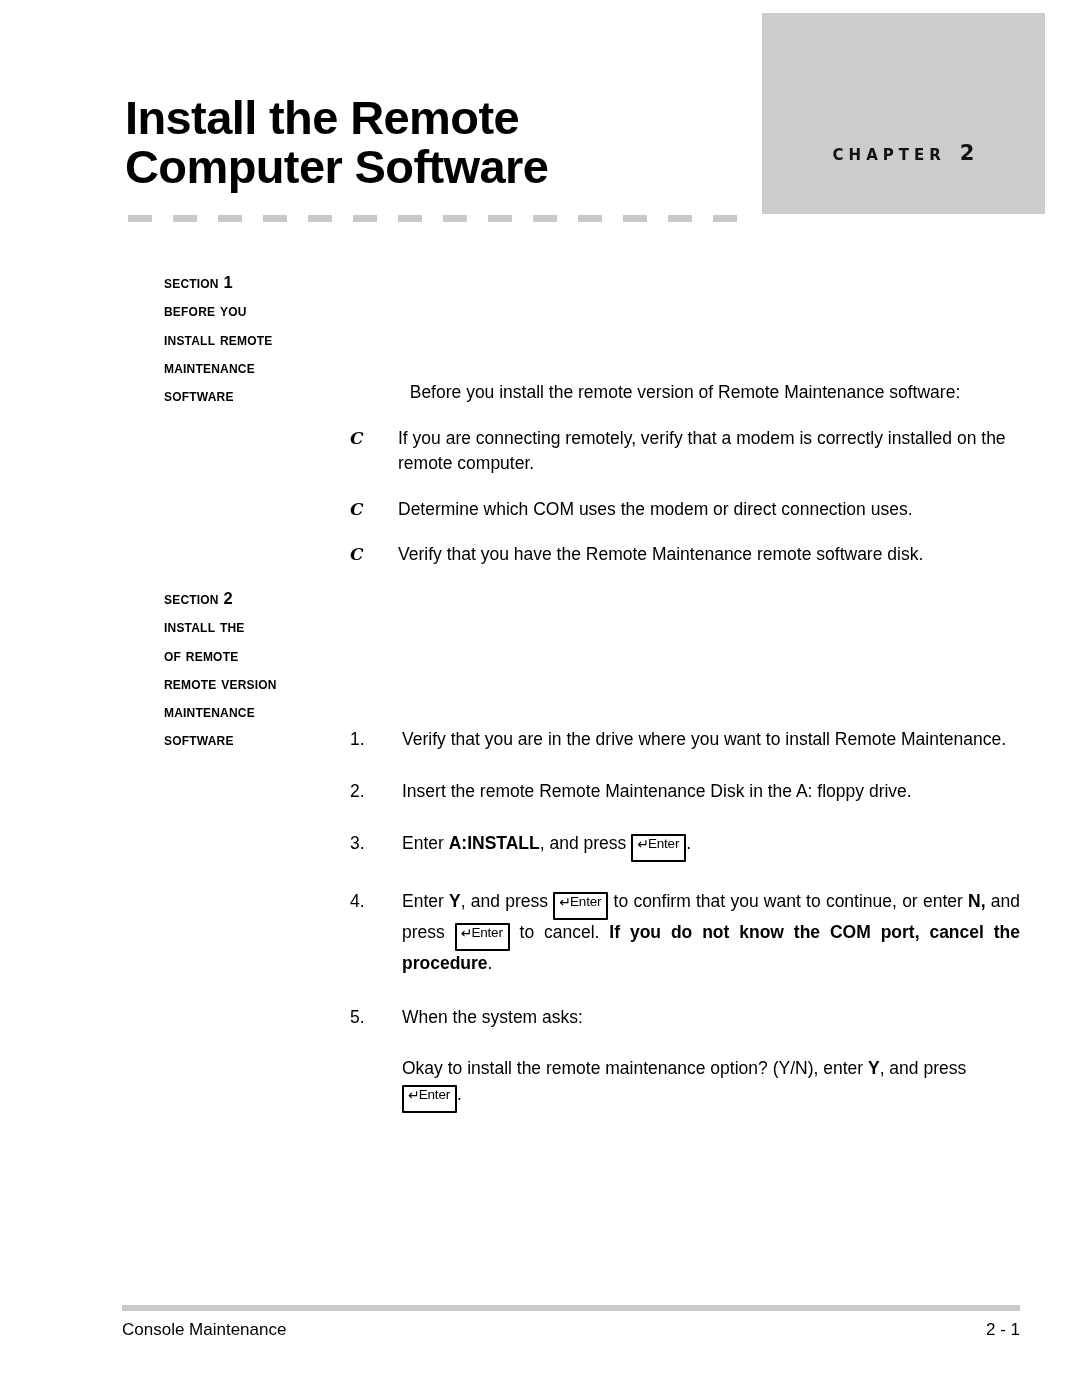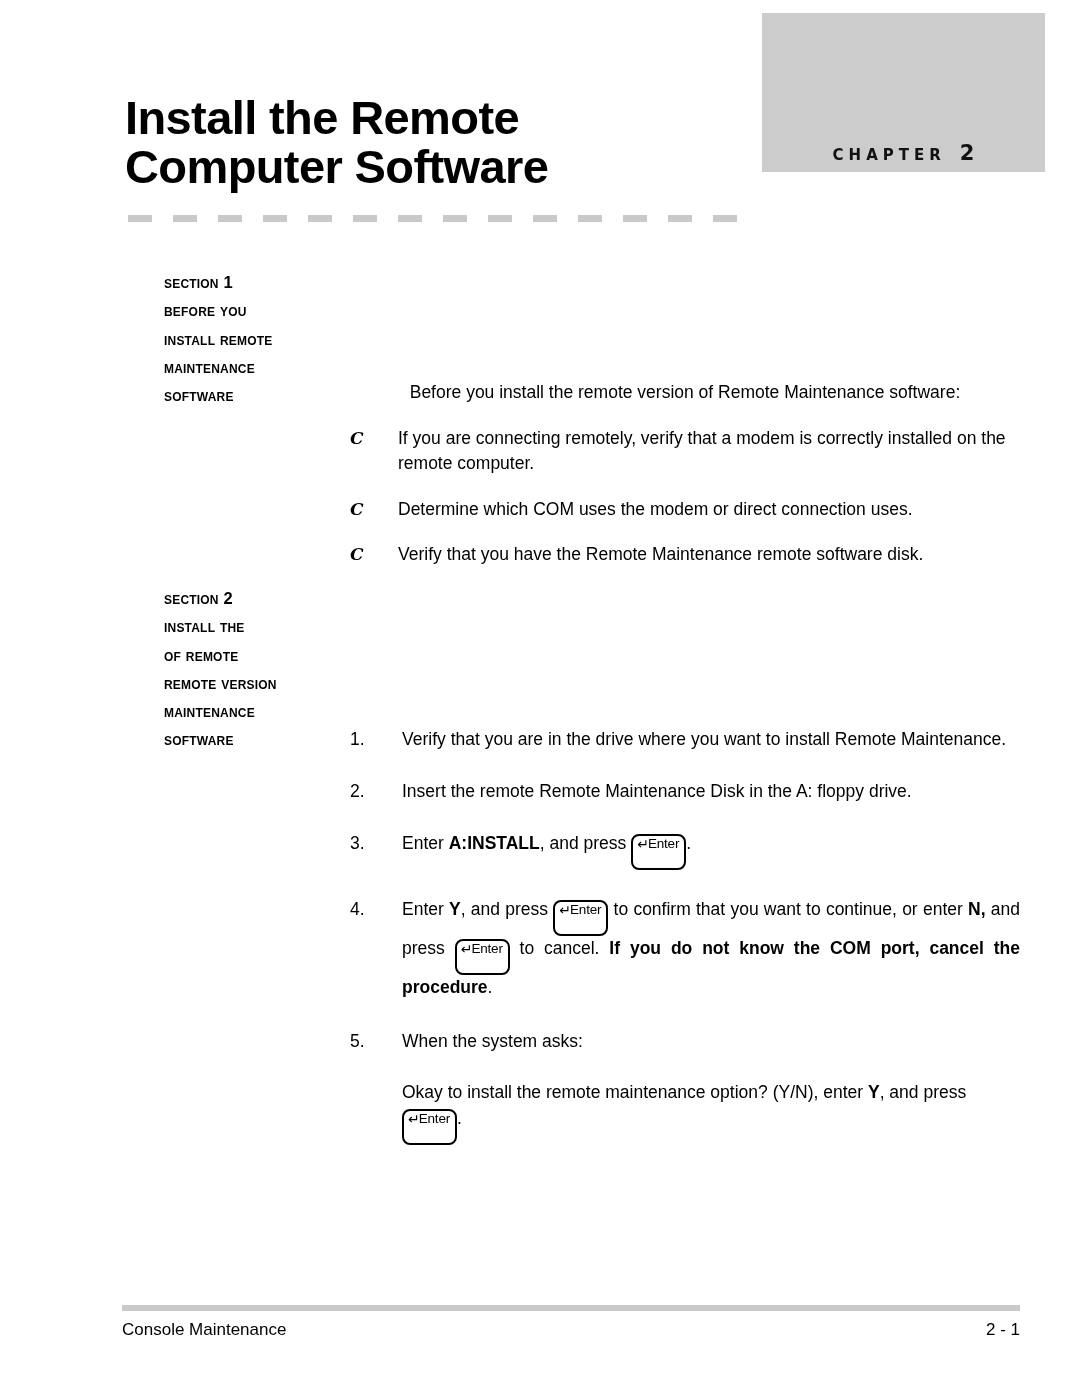--- a/index.html
+++ b/index.html
@@ -20,21 +20,21 @@
     background: #ffffff;
     overflow: hidden;
   }
 
   
   #chapter-box {
     position: absolute;
     left: 762px;
     top: 13px;
     width: 283px;
-    height: 159px;
+    height: 201px;
     background: #cccccc;
   }
   #chapter-label {
     position: absolute;
     left: 0;
     top: 128px;
     width: 283px;
     text-align: center;
     font-family: "DejaVu Sans", sans-serif;
     font-weight: 700;
@@ -154,22 +154,22 @@
     margin-top: 26px;
     text-align: left;
   }
 
   b, .b { font-weight: 700; }
 
   
   .keycap {
     display: inline-block;
     border: 2px solid #000000;
-    border-radius: 8px;
-    padding: 0px 5px 16px 4px;
+    border-radius: 1px;
+    padding: 0px 5px 8px 4px;
     font-size: 13.5px;
     line-height: 16px;
     font-weight: 400;
     vertical-align: 1px;
     white-space: nowrap;
     letter-spacing: -0.2px;
   }
   .keycap .arr {
     font-size: 14px;
     vertical-align: -1px;

